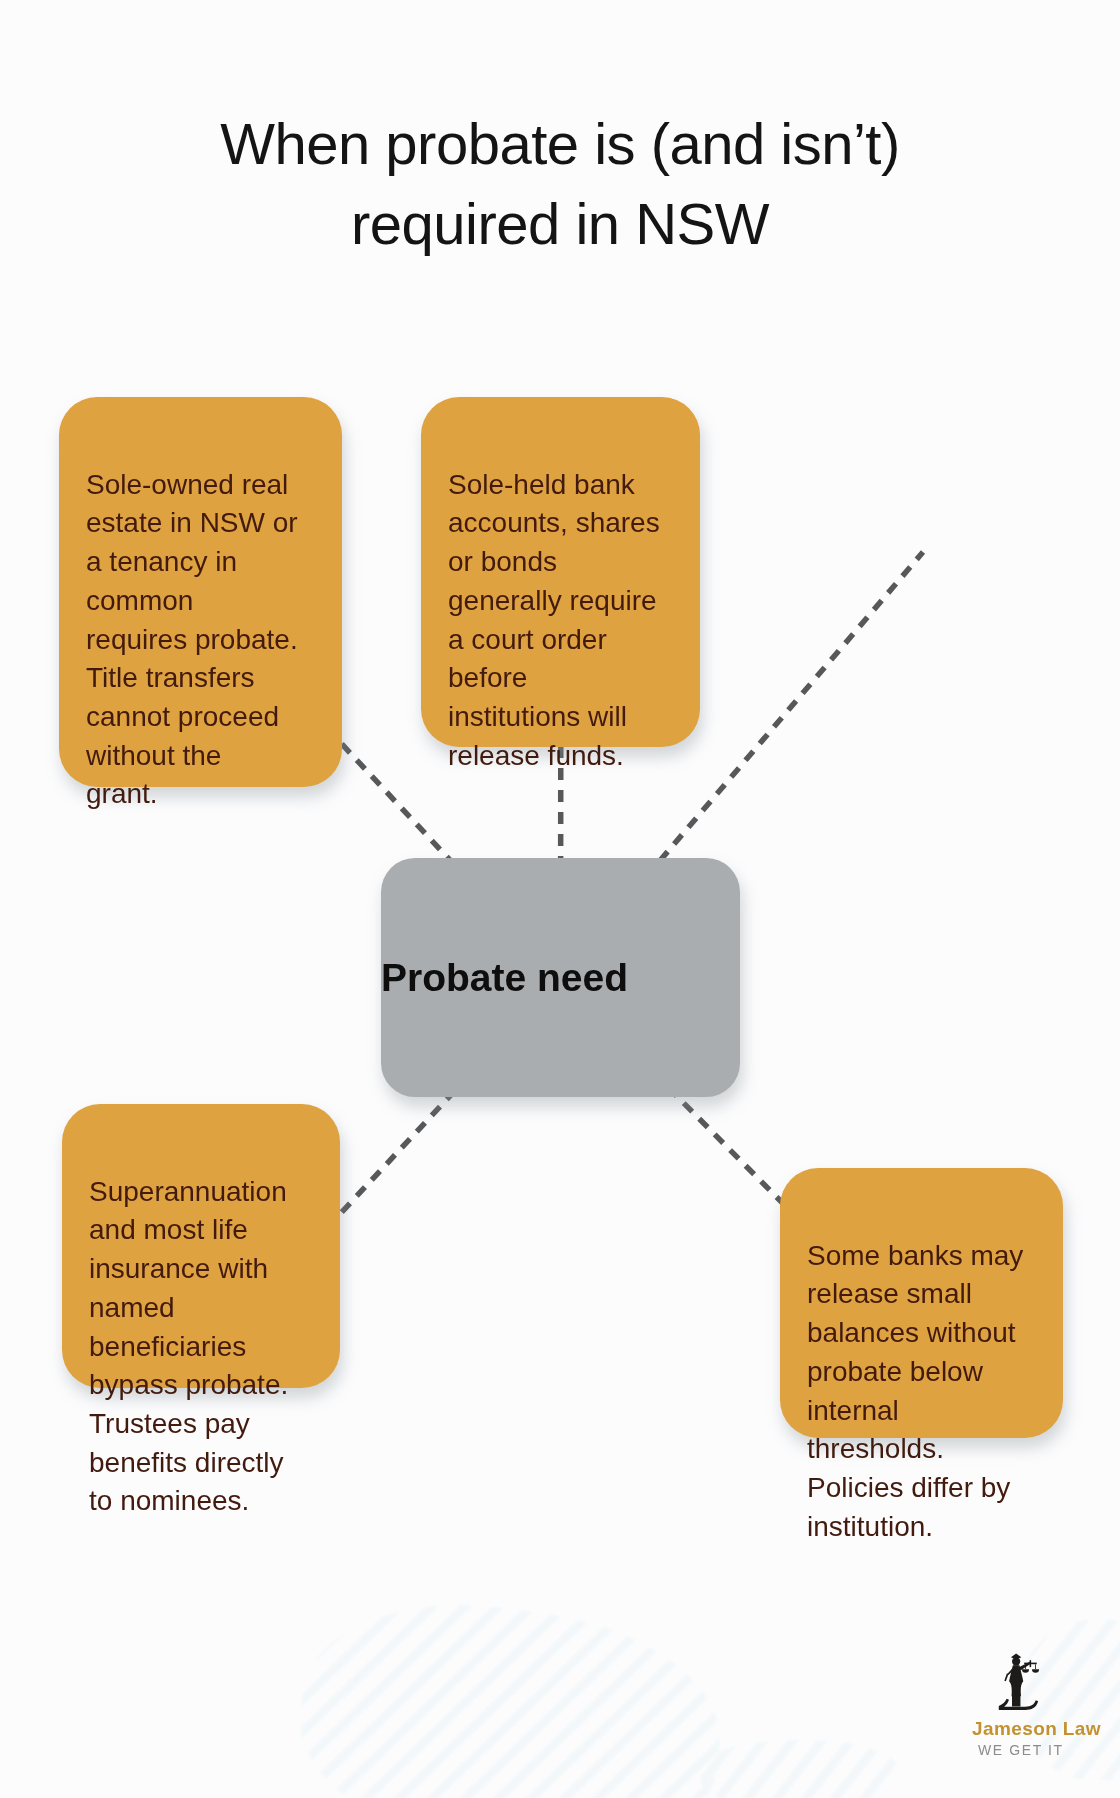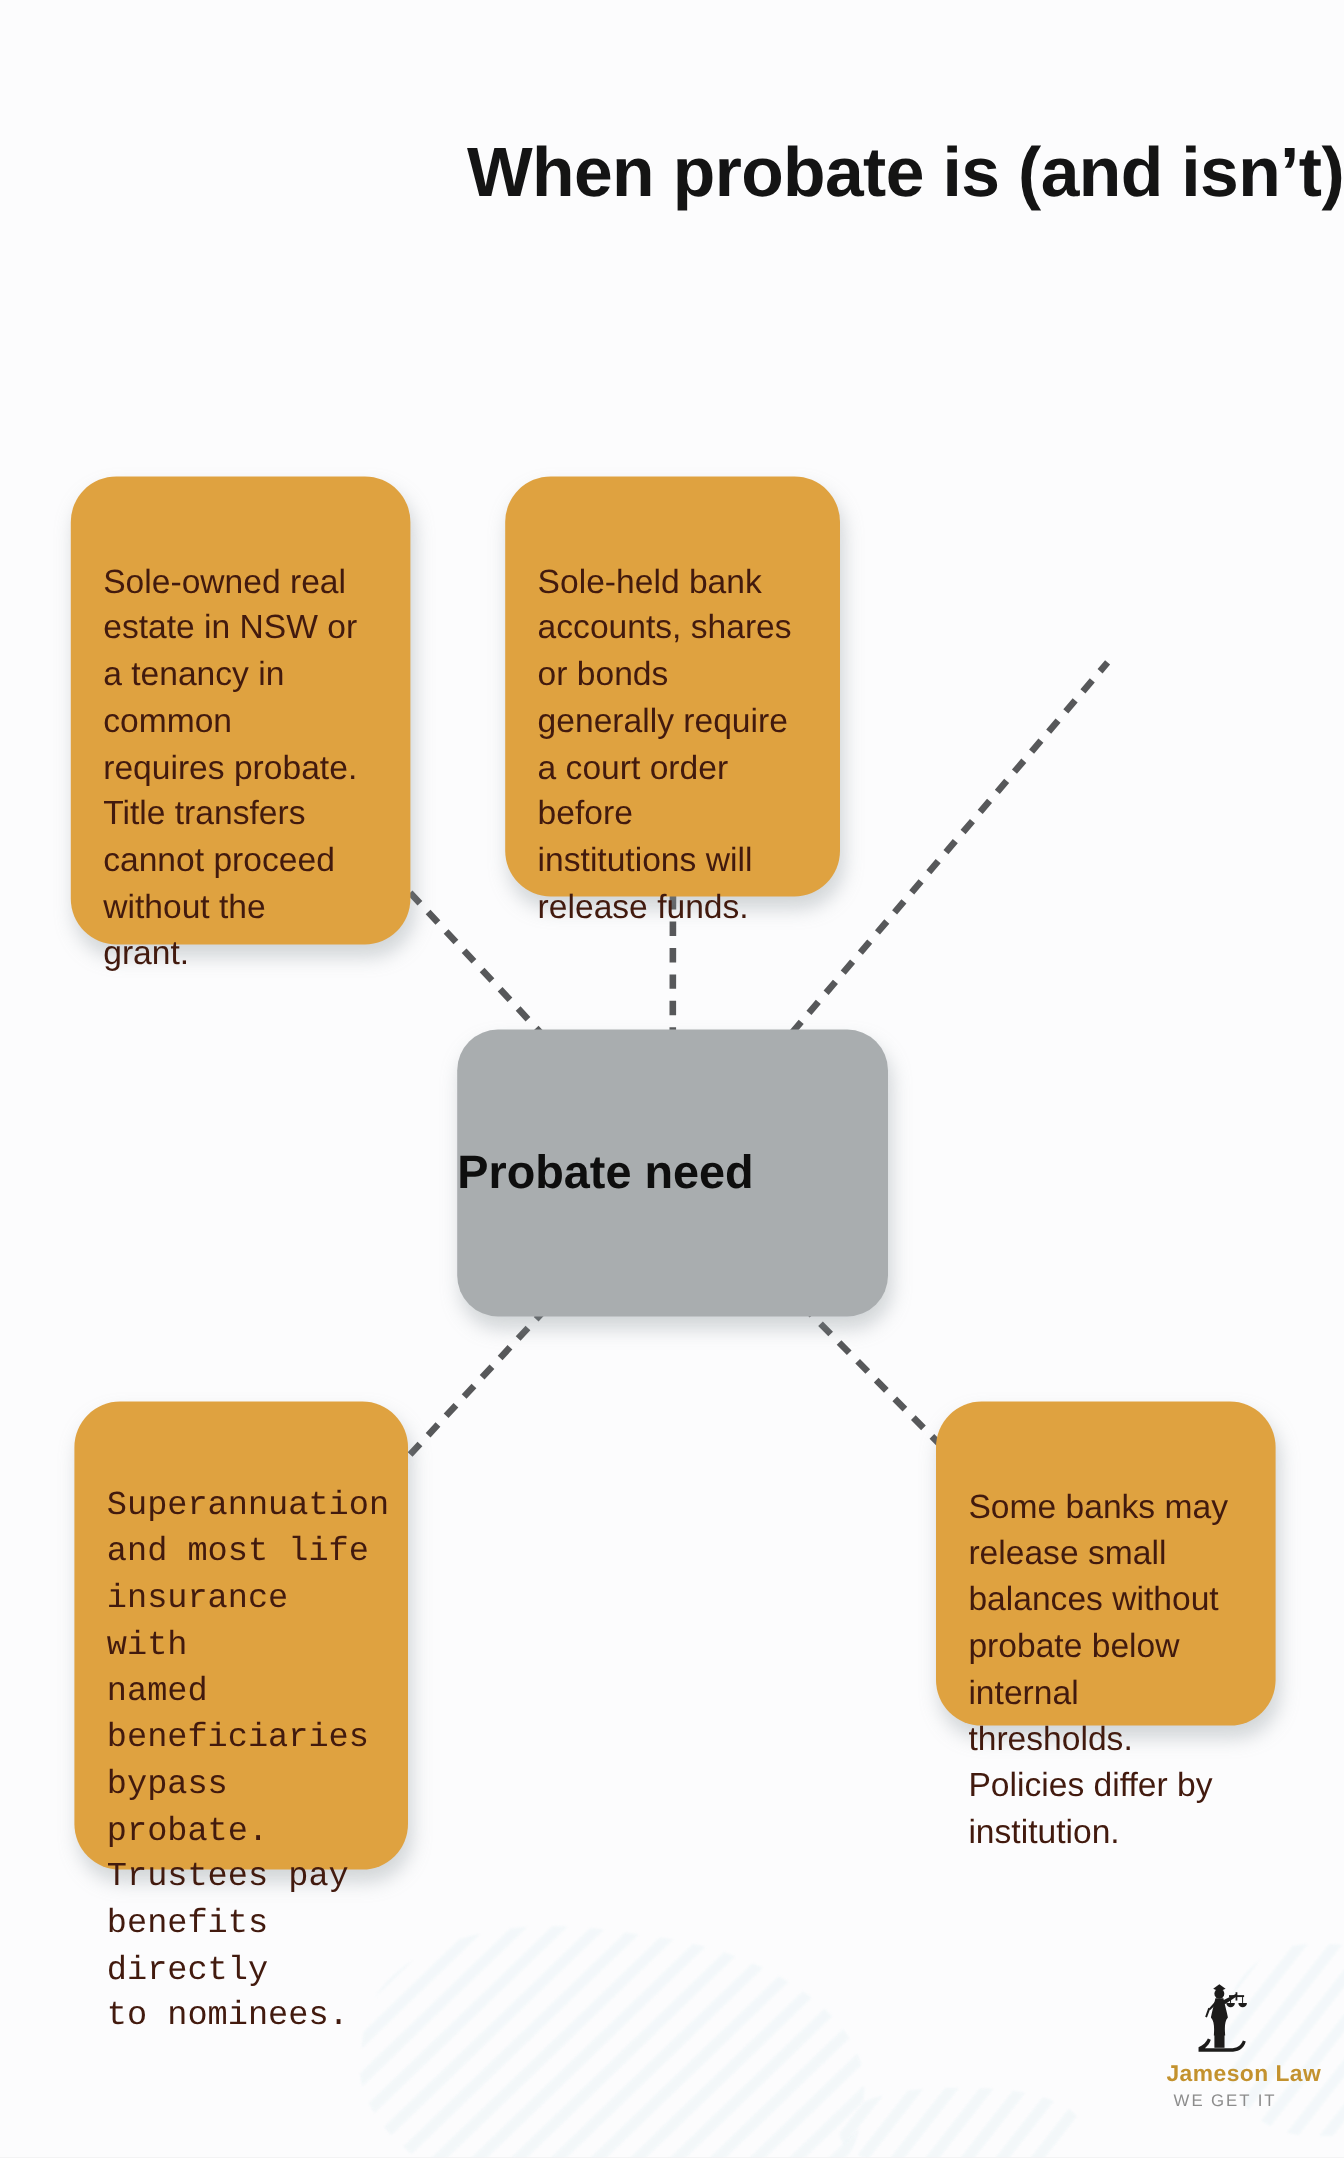--- a/index.html
+++ b/index.html
@@ -37,23 +37,23 @@
     filter:blur(1px);
     border-radius:45%;
   }
   .texture.t1{left:300px;top:1610px;width:420px;height:240px;transform:rotate(8deg);}
   .texture.t2{left:1020px;top:1620px;width:160px;height:160px;}
   .texture.t3{left:700px;top:1740px;width:200px;height:70px;}
 
   .title{
     position:absolute;
     left:0; right:0; top:104px;
-    text-align:right;
+    text-align:center;
     color:var(--title-color);
-    font-weight:bold;
+    font-weight:normal;
     font-size:58px;
     line-height:80px;
     letter-spacing:-.5px;
   }
 
   svg.connectors{
     position:absolute;
     left:0; top:0;
     width:1120px; height:1798px;
     z-index:1;
@@ -73,21 +73,21 @@
     color:var(--box-text);
     font-size:28px;
     line-height:38.7px;
     padding:30px 22px 0 27px;
     box-sizing:border-box;
     white-space:pre-line;
   }
   .node.b1{left:59px;  top:397px;  width:283px; height:390px;}
   .node.b2{left:421px; top:397px;  width:279px; height:350px;}
   .node.b3{left:783px; top:397px;  width:280px; height:309px;}
-  .node.b4{left:62px;  top:1168px; width:278px; height:390px;font-family:Liberation Mono, monospace;}
+  .node.b4{left:62px;  top:1104px; width:278px; height:284px;}
   .node.b5{left:780px; top:1168px; width:283px; height:270px;}
 
   .center-node{
     position:absolute;
     z-index:2;
     left:381px; top:858px;
     width:359px; height:239px;
     background:var(--center-gray);
     border-radius:34px;
     box-shadow:3px 10px 16px rgba(140,150,156,.38);
@@ -129,20 +129,21 @@
 <body>
 
 <div class="canvas">
 
   <div class="texture t1"></div>
   <div class="texture t2"></div>
   <div class="texture t3"></div>
 
   <div class="title">
     <div>When probate is (and isn’t)</div>
+    <div>required in NSW</div>
   </div>
 
   <svg class="connectors" viewBox="0 0 1120 1798" xmlns="http://www.w3.org/2000/svg">
     <line x1="560" y1="978" x2="200" y2="592"></line>
     <line x1="560.5" y1="978" x2="561" y2="572"></line>
     <line x1="560" y1="978" x2="923" y2="552"></line>
     <line x1="560" y1="978" x2="201" y2="1363"></line>
     <line x1="560" y1="978" x2="921" y2="1343"></line>
   </svg>
 

